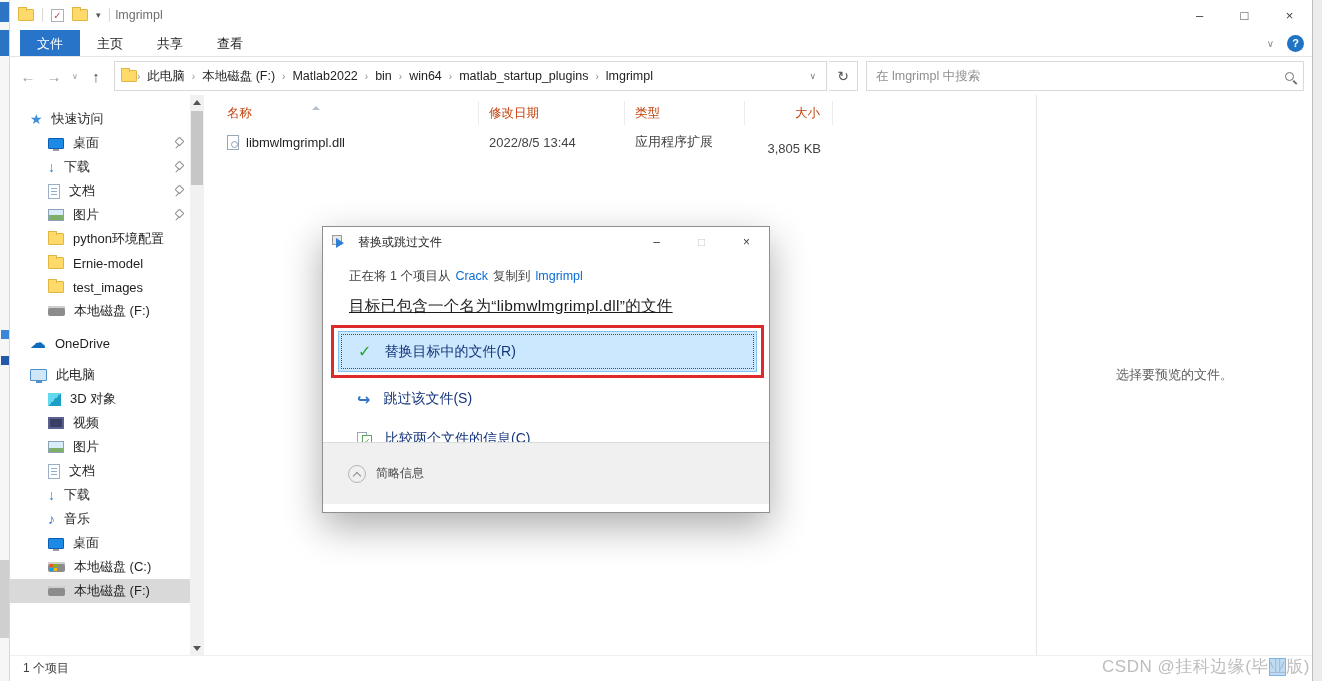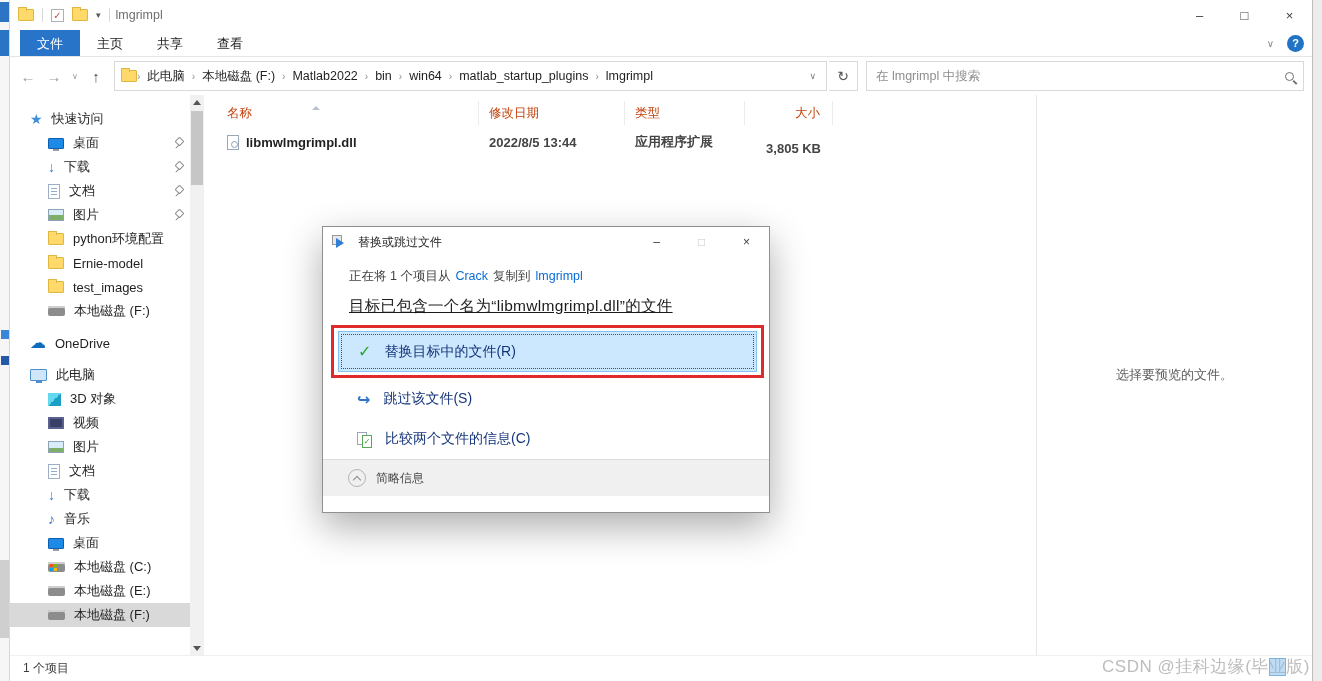--- a/index.html
+++ b/index.html
@@ -97,21 +97,21 @@
   
   .filelist { flex:1; padding-top:6px; position:relative; min-width:0; }
   .cols { display:flex; height:24px; align-items:center; color:#c2410c; font-size:12.5px; margin-left:10px; }
   .col { height:100%; display:flex; align-items:center; padding-left:10px; border-right:1px solid #ececec; position:relative; }
   .col.c-name { width:262px; }
   .col.c-name::before { content:""; position:absolute; top:1px; left:95px; width:0; height:0; border:4px solid transparent; border-bottom:4px solid #b9c2cc; }
   .col.c-date { width:146px; }
   .col.c-type { width:120px; }
   .col.c-size { width:88px; justify-content:flex-end; padding-right:12px; }
   .file-row { display:flex; align-items:center; height:24px; margin-left:10px; margin-top:5px; font-size:13px; color:#1f1f1f; }
-  .cell { padding-left:10px; display:flex; align-items:flex-start; gap:7px;font-weight:bold; }
+  .cell { padding-left:10px; display:flex; align-items:flex-start; gap:7px; }
   .cell.c-name { width:262px; }
   .cell.c-date, .cell.c-type { color:#444; }
   .cell.c-date { width:146px; }
   .cell.c-type { width:120px; }
   .cell.c-size { width:88px; justify-content:flex-end; padding-right:12px; color:#444;margin-top:12px; }
 
   .preview { width:276px; border-left:1px solid #e6e6e6; display:flex; align-items:center; justify-content:center; font-size:13px; color:#5f5f5f; flex:none; }
 
   .statusbar { height:26px; display:flex; align-items:center; padding-left:13px; font-size:12px; color:#3f3f3f; border-top:1px solid #f0f0f0; flex:none; position:relative; }
 
@@ -125,21 +125,21 @@
   .copy-line { font-size:12.5px; color:#3f3f3f; }
   .copy-line .lnk { color:#0a6cd6; margin:0 5px; }
   .conflict { font-size:15.5px; color:#1b1b1b; margin-top:11px; letter-spacing:.3px;text-decoration:underline; }
   .red-annot { position:absolute; left:8px; top:98px; width:433px; height:53px; border:3px solid #de2a2a; z-index:6; pointer-events:none; }
   .opt { display:flex; align-items:center; gap:13px; font-size:14px; color:#15357a; position:absolute; left:15px; padding-left:19px; }
   .opt.one { top:104px; width:419px; height:41px; background:#cce8ff; border:1px solid #84c3ef; outline:1px dotted #4a4a4a; outline-offset:-4px; z-index:5; }
   .opt.two { top:158px; height:28px; width:419px; }
   .opt.three { top:198px; height:28px; width:419px; }
   .check-g { color:#27a327; font-weight:bold; font-size:16px; }
   .skip-g { color:#2e74c9; font-weight:bold; font-size:16px; }
-  .dlg-footer { position:absolute; left:0; right:0; bottom:16px; height:37px; background:#f0f0f0; border-top:1px solid #dcdcdc; display:flex; align-items:center; padding-left:25px; gap:10px; font-size:12px; color:#4a4a4a; }
+  .dlg-footer { position:absolute; left:0; right:0; bottom:8px; height:62px; background:#f0f0f0; border-top:1px solid #dcdcdc; display:flex; align-items:center; padding-left:25px; gap:10px; font-size:12px; color:#4a4a4a; }
   .chev { width:18px; height:18px; border:1px solid #b5b5b5; border-radius:50%; position:relative; flex:none; }
   .chev::before { content:""; position:absolute; left:5px; top:7px; width:5px; height:5px; border-top:1.3px solid #8a8a8a; border-left:1.3px solid #8a8a8a; transform:rotate(45deg); }
 
   
   .watermark { position:absolute; right:12px; bottom:3px; font-size:17px; color:#bdbdbd; z-index:60; letter-spacing:.5px; }
   .wm-box { position:absolute; right:36px; bottom:5px; width:17px; height:18px; background:rgba(140,190,235,.55); border:1px solid #7fb4e0; z-index:61; }
 </style>
 </head>
 <body>
 
@@ -287,24 +287,20 @@
         <span>音乐</span>
       </div>
       <div class="sb-item">
         <span class="ic ic-desktop"></span>
         <span>桌面</span>
       </div>
       <div class="sb-item">
         <span class="ic ic-drive winflag"></span>
         <span>本地磁盘 (C:)</span>
       </div>
-      <div class="sb-item">
-        <span class="ic ic-drive"></span>
-        <span>本地磁盘 (E:)</span>
-      </div>
       <div class="sb-item selected">
         <span class="ic ic-drive"></span>
         <span>本地磁盘 (F:)</span>
       </div>
       <div class="sb-scroll">
         <span class="sb-arrow topA">
             <span class="tri-up"></span>
           </span>
         <span class="sb-thumb"></span>
         <span class="sb-arrow botA">

